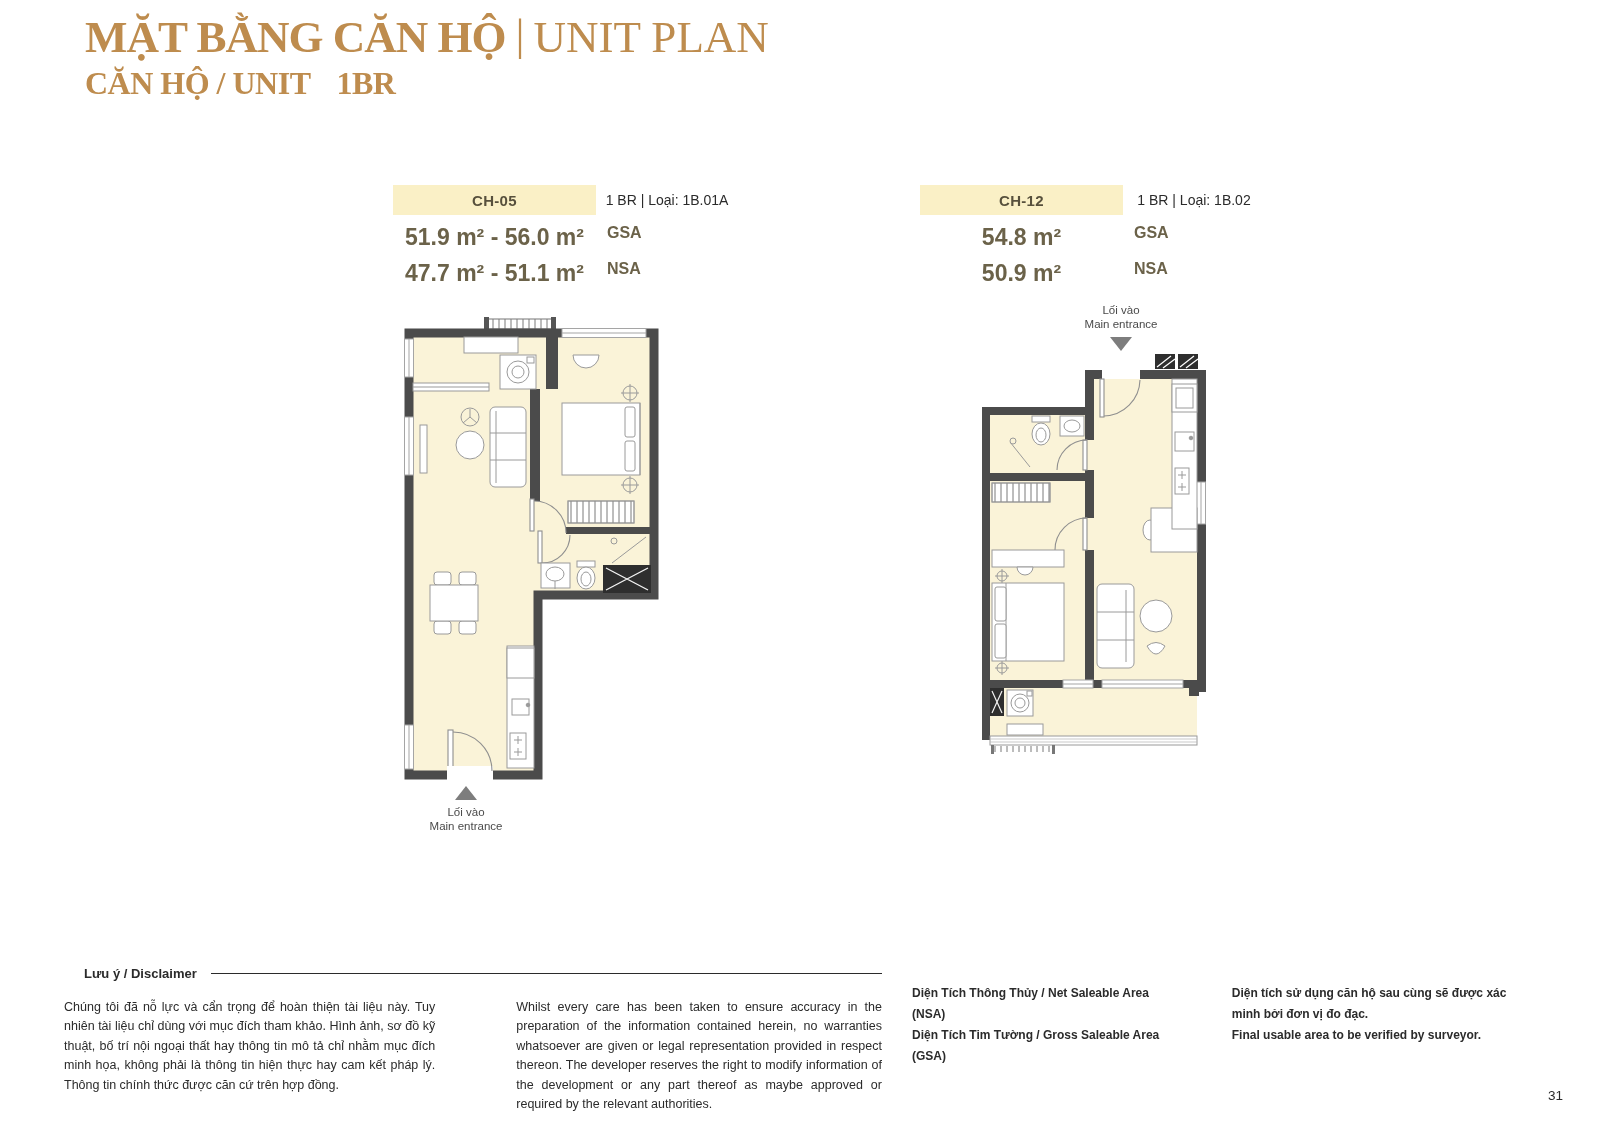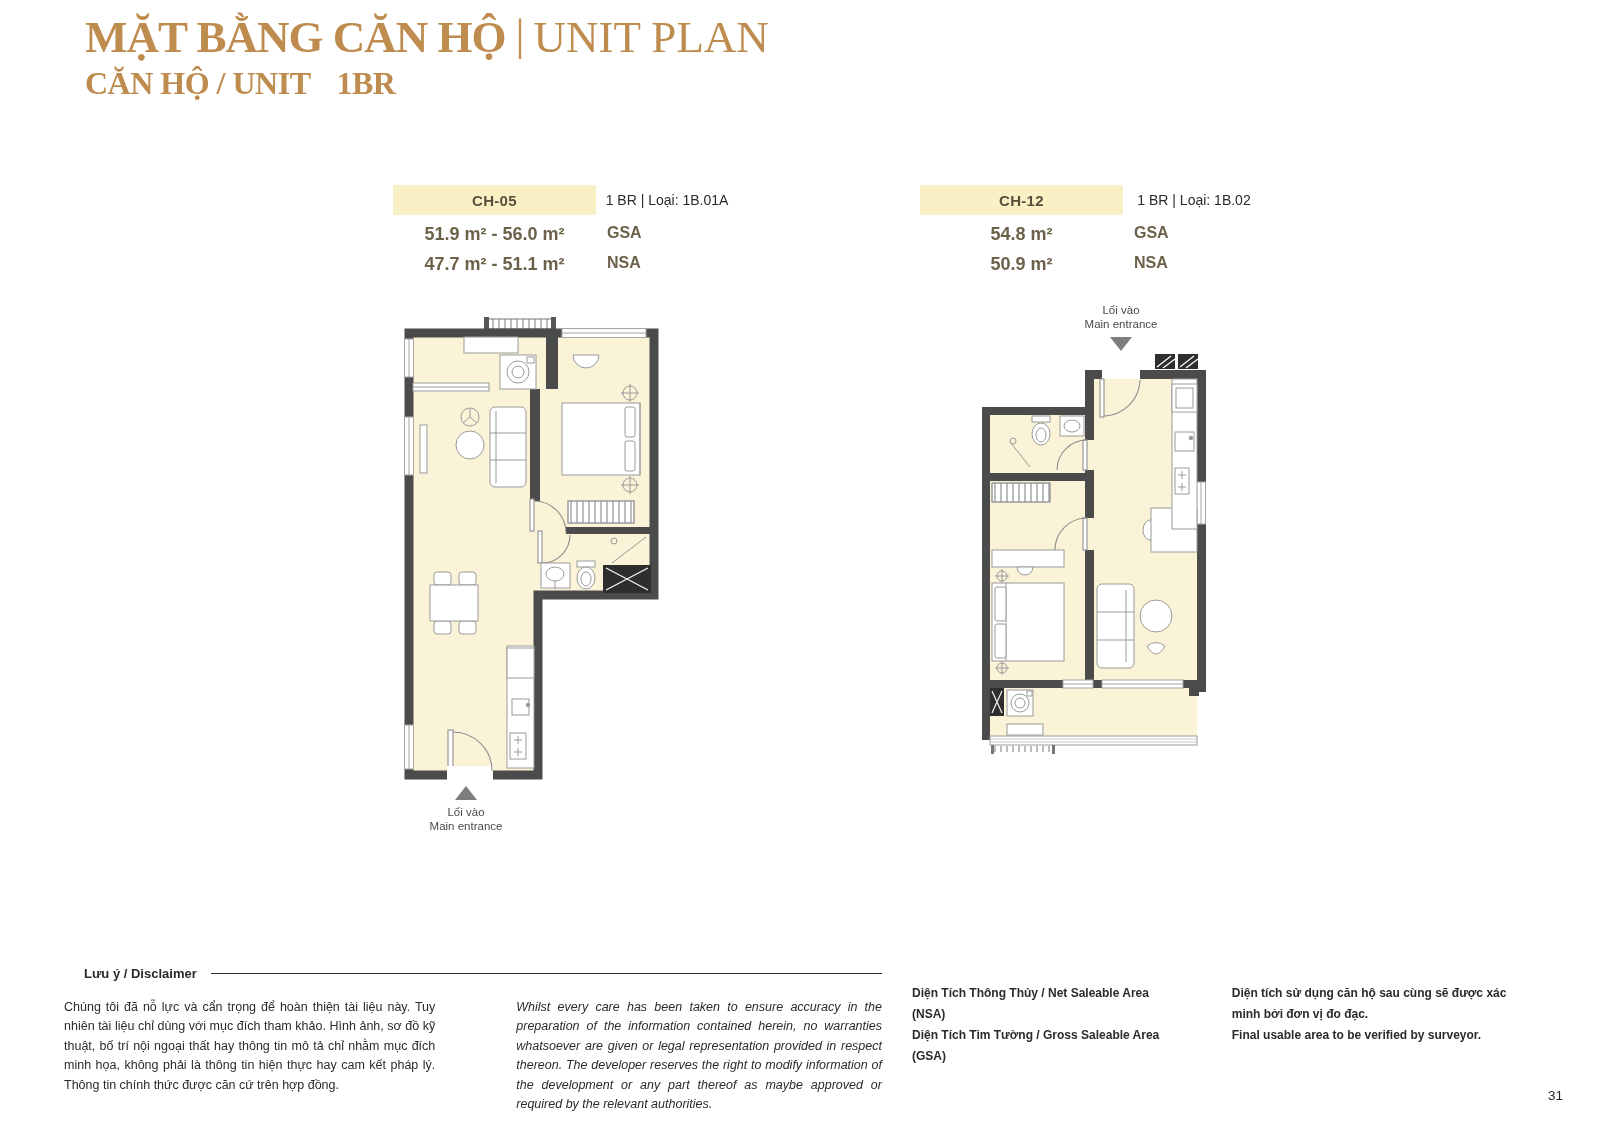--- a/index.html
+++ b/index.html
@@ -22,42 +22,42 @@
   .unit-card { position:absolute; width:345px; }
   .unit-card.u1 { left:393px; top:185px; }
   .unit-card.u2 { left:920px; top:185px; }
   .unit-header { display:flex; height:30px; }
   .unit-code { flex:0 0 203px; background:#FAF0C6; display:flex; align-items:center;
                justify-content:center; font-weight:700; font-size:15px; color:#57503C;
                letter-spacing:0.3px; }
   .unit-type { flex:1; background:#ffffff; display:flex; align-items:center;
                justify-content:center; font-size:14px; color:#2B2B2B; }
   .unit-row { display:flex; margin-top:9px; }
-  .unit-row .val { flex:0 0 203px; text-align:center; font-weight:700; font-size:18px;
+  .unit-row .val { flex:0 0 203px; text-align:center; font-weight:700; font-size:23px;
                    color:#6B6249; }
   .unit-row .lab { flex:1; padding-left:11px; font-weight:700; font-size:16px;
                    color:#6B6249; }
   
   svg.plan { position:absolute; display:block; }
   .entrance { position:absolute; text-align:center; color:#4A4A4A; font-size:11.5px;
               line-height:1.25; }
   .tri { width:0; height:0; margin:0 auto; }
   .tri-up   { border-left:11px solid transparent; border-right:11px solid transparent;
               border-bottom:14px solid #7D7D7D; margin-bottom:5px; }
   .tri-down { border-left:11px solid transparent; border-right:11px solid transparent;
               border-top:14px solid #7D7D7D; margin-top:5px; }
   
   .note-block { position:absolute; }
   .note-head { display:flex; align-items:center;padding-left:20px; }
   .note-label { font-weight:700; font-size:13px; white-space:nowrap; color:#2B2B2B; }
   .note-line { flex:1; border-top:1.6px solid #2B2B2B; margin-left:14px; }
   .note-cols { display:flex; margin-top:17px;gap:47px; }
   .note-col { text-align:justify; font-size:12.5px; line-height:1.55; color:#2B2B2B; }
   .disc-vi { width:398px; }
-  .disc-en { width:392px; margin-left:34px;font-style:italic; }
+  .disc-en { width:392px; margin-left:34px; }
   .legend-left  { width:272px; font-weight:700; font-size:12px; line-height:1.75;
                   text-align:left; }
   .legend-right { width:330px; margin-left:22px; font-weight:700; font-size:12px;
                   line-height:1.75; text-align:left; }
   .page-num { position:absolute; left:1548px; top:1088px; font-size:13.5px;
               color:#2B2B2B; }
 </style>
 </head>
 <body>
 

